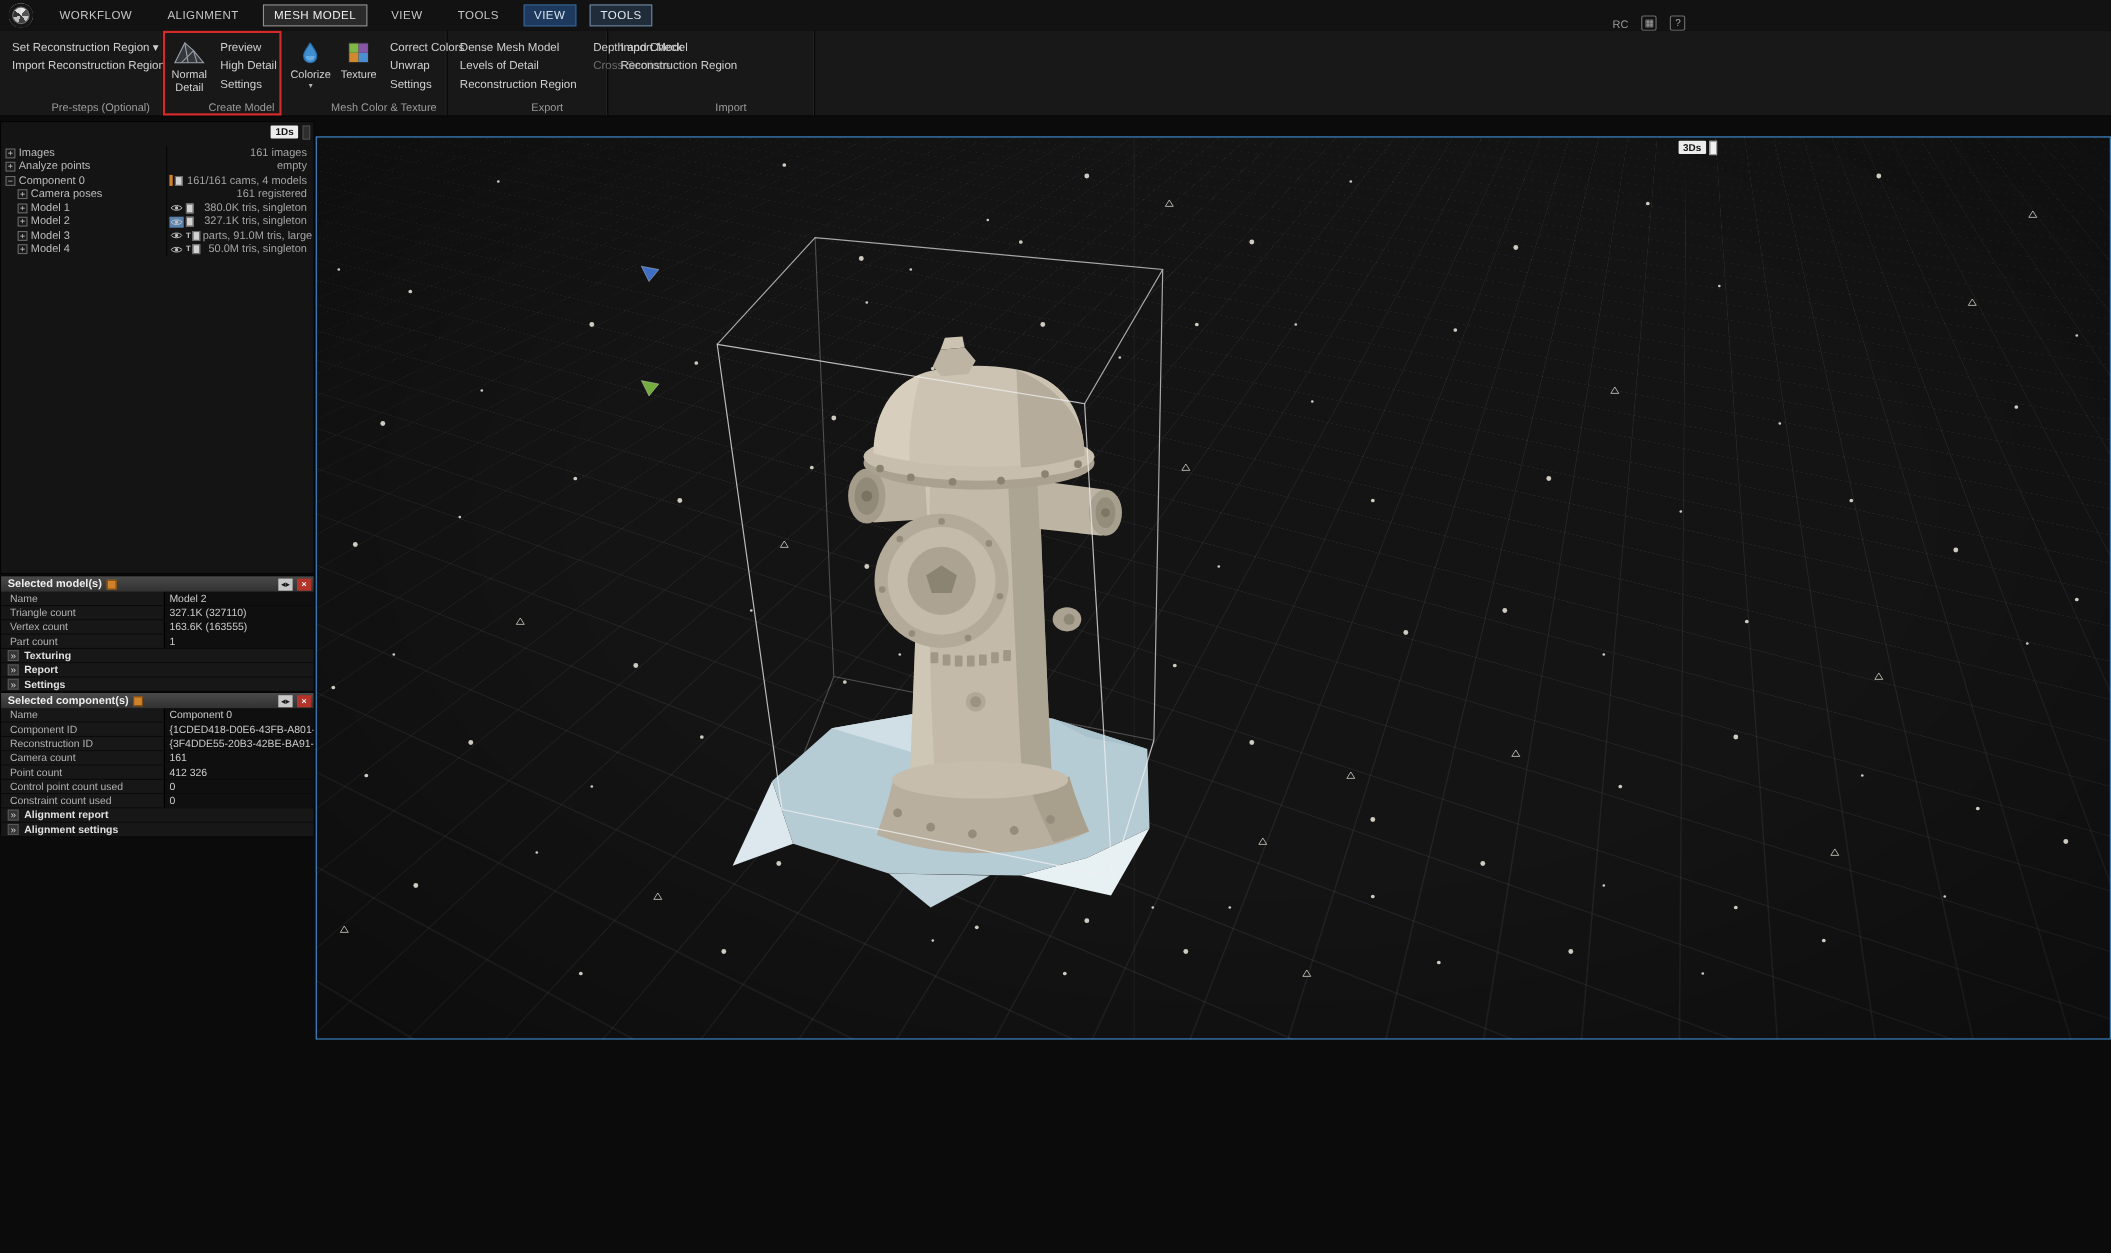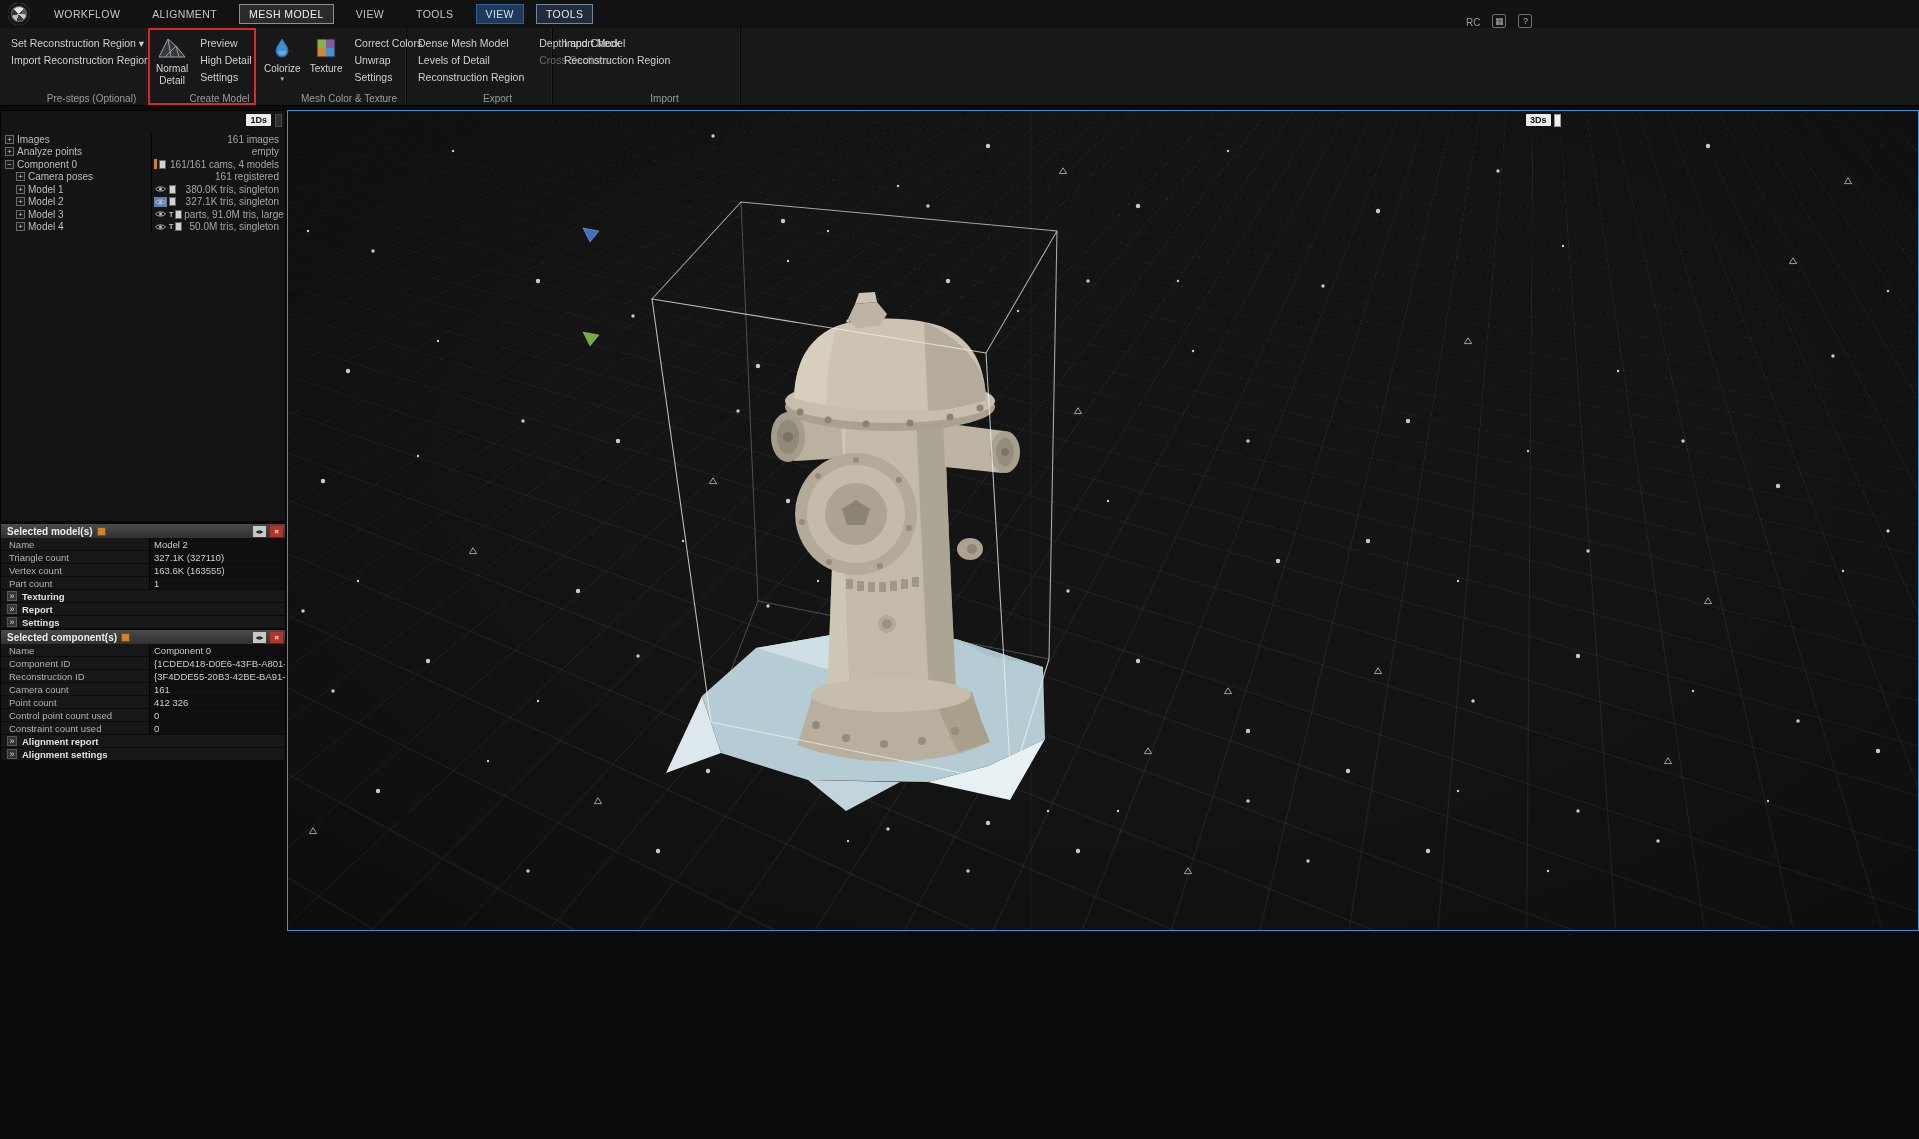--- a/index.html
+++ b/index.html
@@ -71,21 +71,21 @@
   .head-btn.pin{background:#c8c8c8;color:#1a1a1a;}
   .head-btn.close{background:#b5342a;color:#fff;font-weight:bold;}
   .prop-row{display:grid;grid-template-columns:148px 1fr;height:13px;border-bottom:1px solid #0a0a0a;background:#171717;}
   .p-label{font-size:9.5px;color:#b2b2b2;padding:1px 0 0 8px;white-space:nowrap;overflow:hidden;}
   .p-value{font-size:9.5px;color:#cccccc;background:#0f0f0f;border-left:1px solid #000;padding:1px 4px 0;white-space:nowrap;overflow:hidden;}
   .prop-section{display:flex;align-items:center;gap:5px;height:13px;border-bottom:1px solid #0a0a0a;background:#171717;padding-left:6px;}
   .sec-icon{width:10px;height:10px;background:#343434;border:1px solid #575757;color:#ddd;font-size:9px;line-height:8px;text-align:center;flex:none;}
   .sec-label{font-size:9.5px;font-weight:bold;color:#e0e0e0;}
 
   
-  .viewport{position:absolute;left:287px;top:110px;width:1632px;height:821px;border:1px solid var(--accent-blue);background:#141414;overflow:hidden;}
+  .viewport{position:absolute;left:287px;top:124px;width:1632px;height:821px;border:1px solid var(--accent-blue);background:#141414;overflow:hidden;}
   .grid-wrap{position:absolute;inset:0;overflow:hidden;perspective:1000px;perspective-origin:45% 28%;}
   .grid-plane{position:absolute;left:50%;top:55%;width:6000px;height:6000px;margin-left:-3000px;margin-top:-3000px;
     background-image:linear-gradient(rgba(210,210,210,0.09) 1px, transparent 1px),
                      linear-gradient(90deg, rgba(210,210,210,0.09) 1px, transparent 1px);
     background-size:70px 70px;
     transform:rotateX(60deg) rotateZ(24deg) translateZ(-180px);}
   .vignette{position:absolute;inset:0;background:radial-gradient(ellipse at 52% 42%, rgba(0,0,0,0) 52%, rgba(0,0,0,0.34) 100%);pointer-events:none;}
   .scene{position:absolute;inset:0;width:100%;height:100%;}
   .vp-badges{position:absolute;top:3px;left:1238px;display:flex;gap:3px;z-index:5;align-items:flex-start;}
   .mini-tab.light{background:#f0f0f0;border:1px solid #9a9a9a;}

